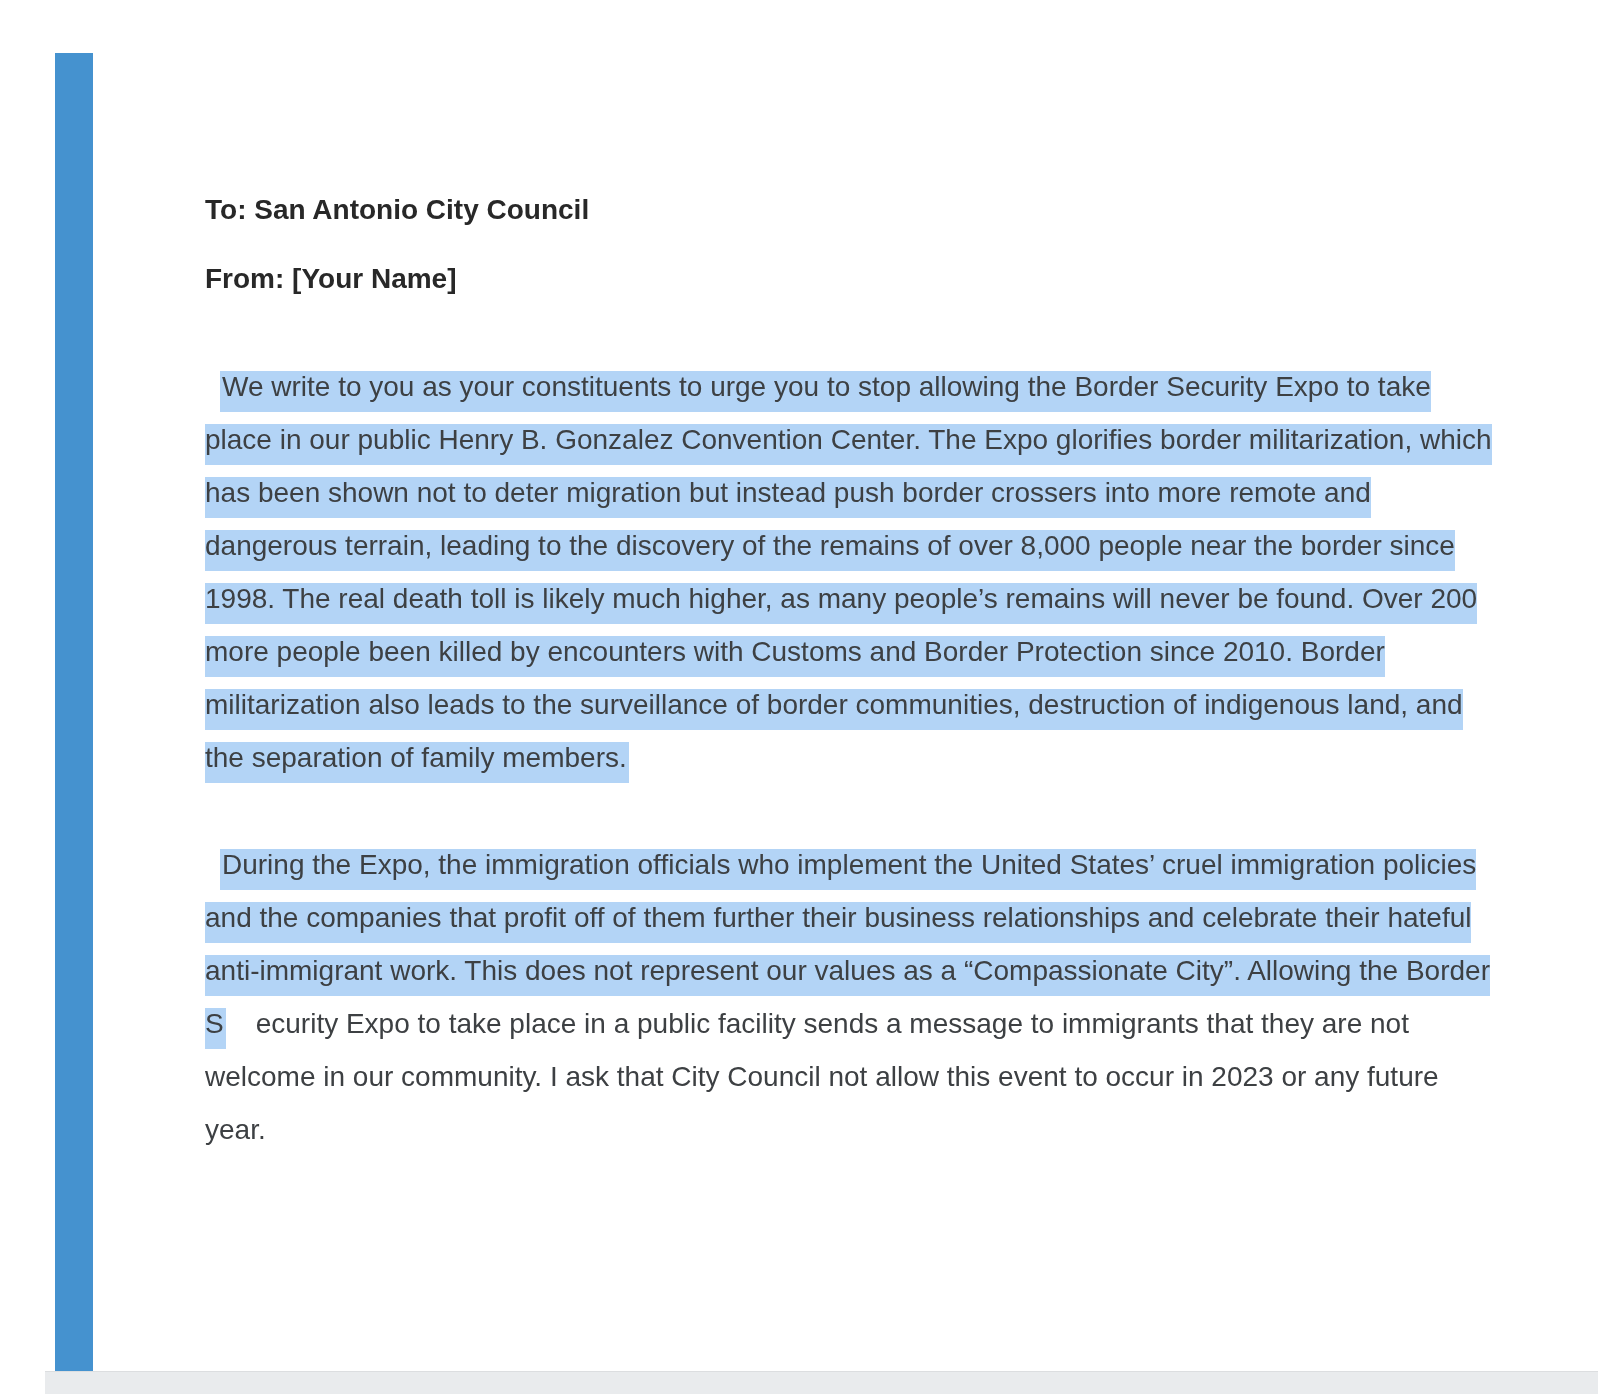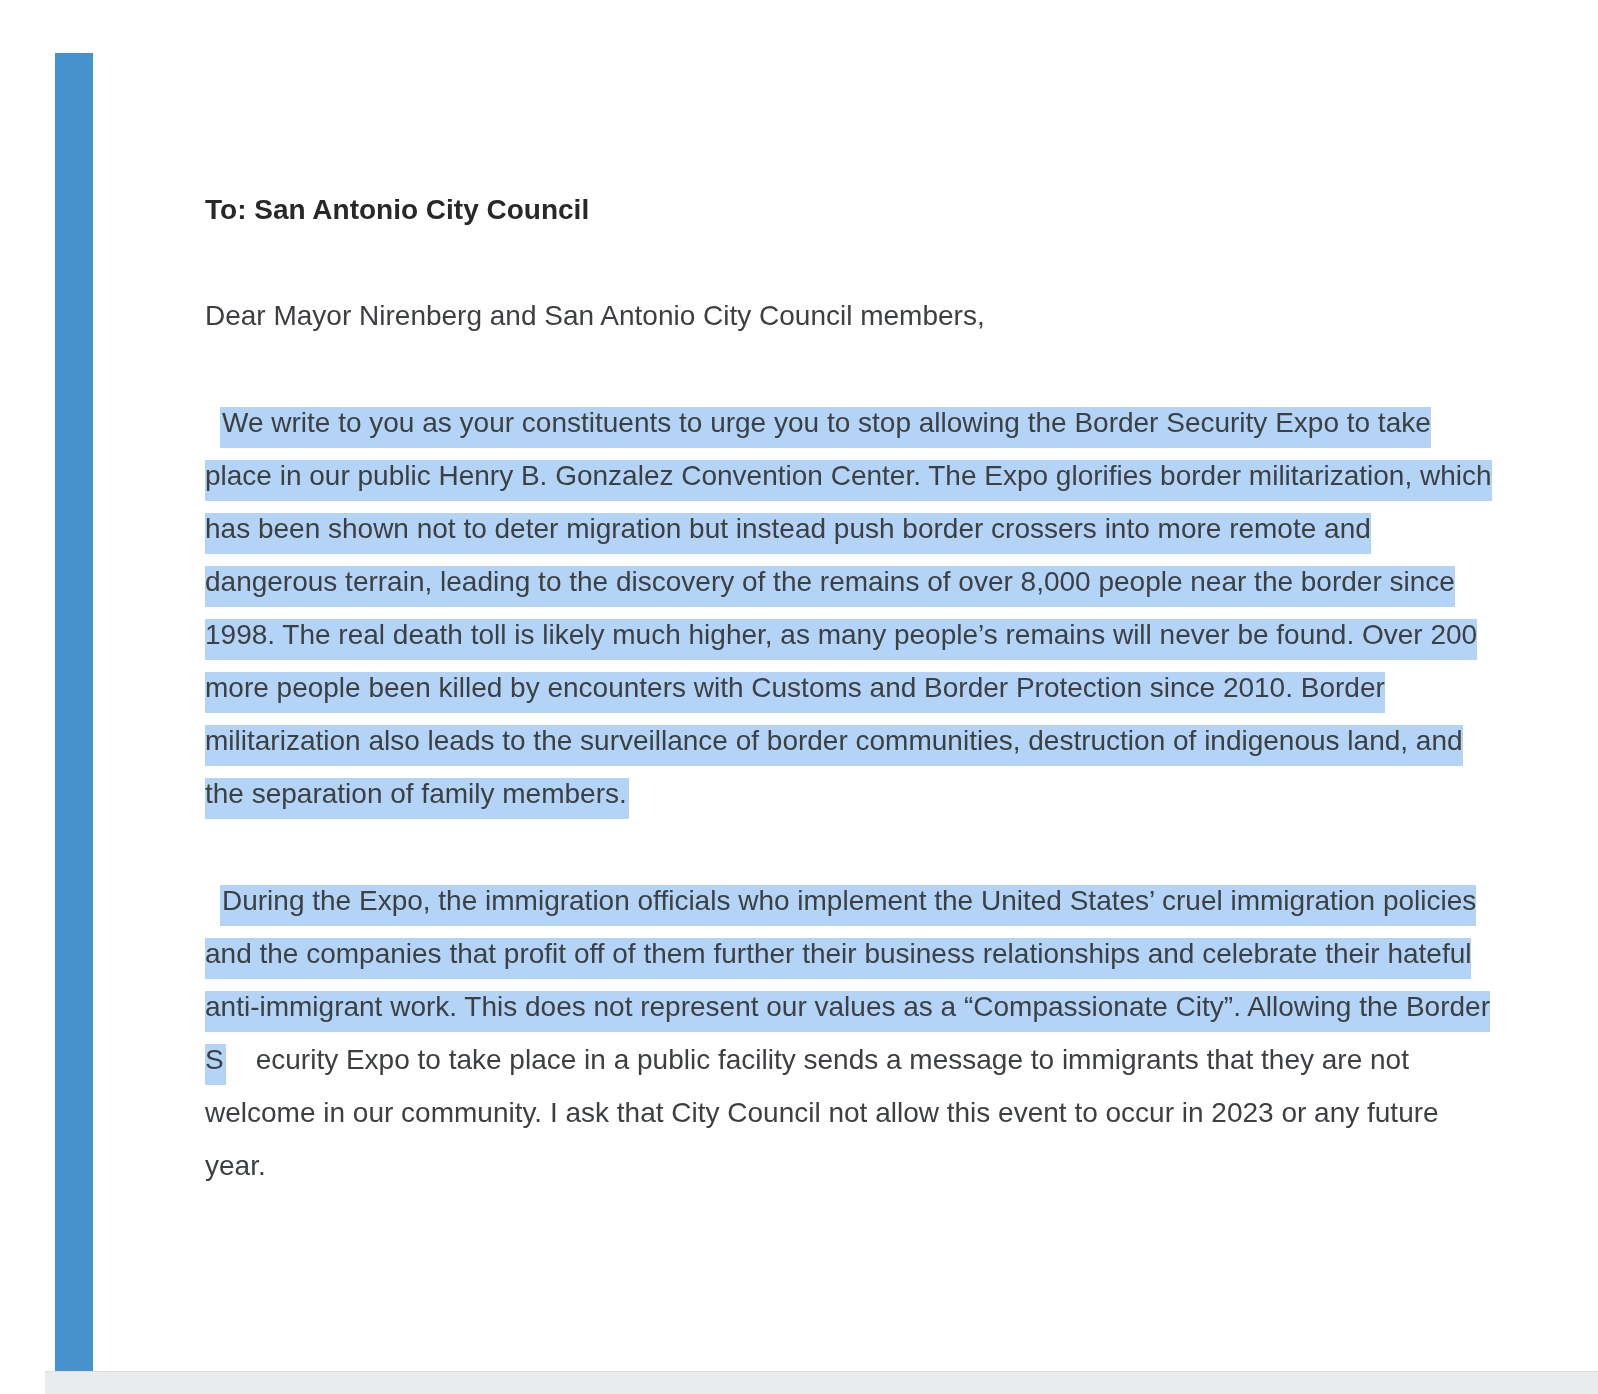--- a/index.html
+++ b/index.html
@@ -45,18 +45,18 @@
     background: var(--footer-strip, #e9ebed);
     border-top: 1px solid #dcdee0;
   }
 </style>
 </head>
 <body>
 
 <div class="page">
   <div class="content">
     <p class="heading">To: San Antonio City Council</p>
-    <p class="salutation">Dear Mayor Nirenberg and San Antonio City Council members,</p>
+    <p class="heading">From: [Your Name]</p>
     <p class="para"><span class="sel">We write to you as your constituents to urge you to stop allowing the Border Security Expo to take place in our public Henry B. Gonzalez Convention Center. The Expo glorifies border militarization, which has been shown not to deter migration but instead push border crossers into more remote and dangerous terrain, leading to the discovery of the remains of over 8,000 people near the border since 1998. The real death toll is likely much higher, as many people’s remains will never be found. Over 200 more people been killed by encounters with Customs and Border Protection since 2010. Border militarization also leads to the surveillance of border communities, destruction of indigenous land, and the separation of family members.</span></p>
     <p class="para"><span class="sel">During the Expo, the immigration officials who implement the United States’ cruel immigration policies and the companies that profit off of them further their business relationships and celebrate their hateful anti-immigrant work. This does not represent our values as a “Compassionate City”. Allowing the Border S</span><span>ecurity Expo to take place in a public facility sends a message to immigrants that they are not welcome in our community. I ask that City Council not allow this event to occur in 2023 or any future year.</span></p>
   </div>
 </div>
 <div class="footer-strip"></div>
 
 </body></html>

